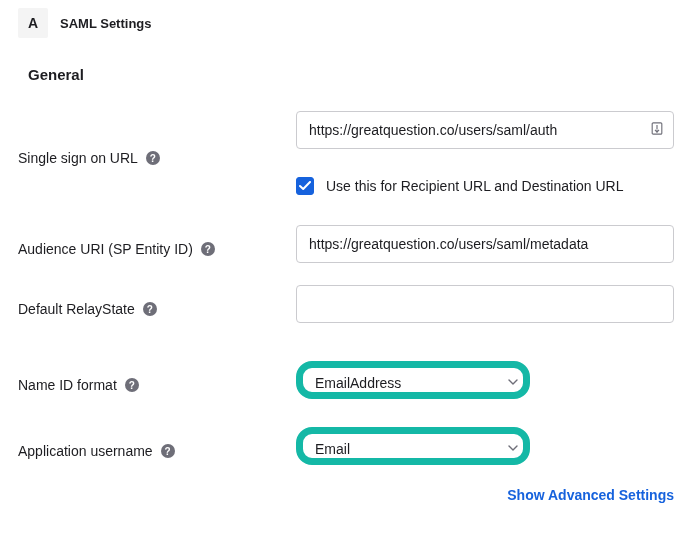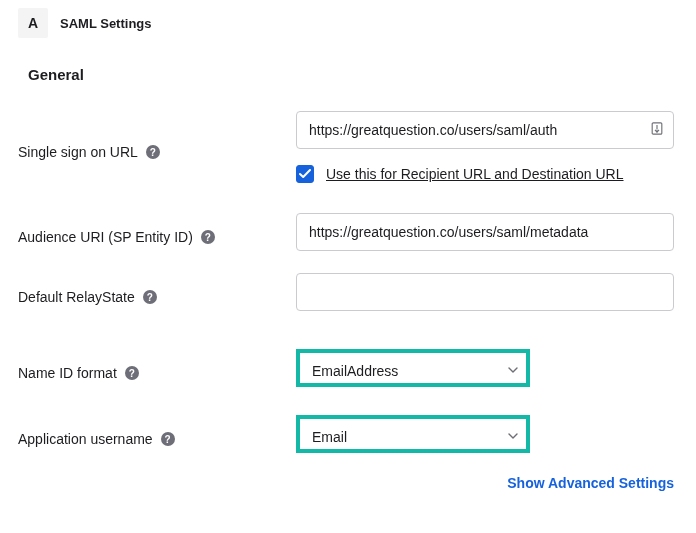--- a/index.html
+++ b/index.html
@@ -92,23 +92,22 @@
       position: absolute;
       right: 10px;
       top: 50%;
       transform: translateY(-50%);
       color: #6e6e78;
     }
     .checkbox-row {
       display: flex;
       align-items: center;
       gap: 12px;
-      margin-top: 16px;
-      font-size: 14px;
-      text-decoration: underline;
+      margin-top: 28px;
+      font-size: 14px;
     }
     .cb {
       width: 18px;
       height: 18px;
       border-radius: 3px;
       display: inline-flex;
       align-items: center;
       justify-content: center;
       flex-shrink: 0;
       cursor: pointer;
@@ -127,22 +126,22 @@
       color: #6e6e78;
       margin-top: 8px;
     }
     .select-wrap {
       position: relative;
       width: 234px;
     }
     .select-input {
       width: 100%;
       height: 38px;
-      border: 4px solid #14b8a6;
-      border-radius: 0;
+      border: 7px solid #14b8a6;
+      border-radius: 16px;
       padding: 5px 32px 0 12px;
       font-size: 14px;
       color: #1d1d21;
       background: #fff;
       display: flex;
       align-items: center;
       cursor: pointer;
     }
     .select-arrow {
       position: absolute;

